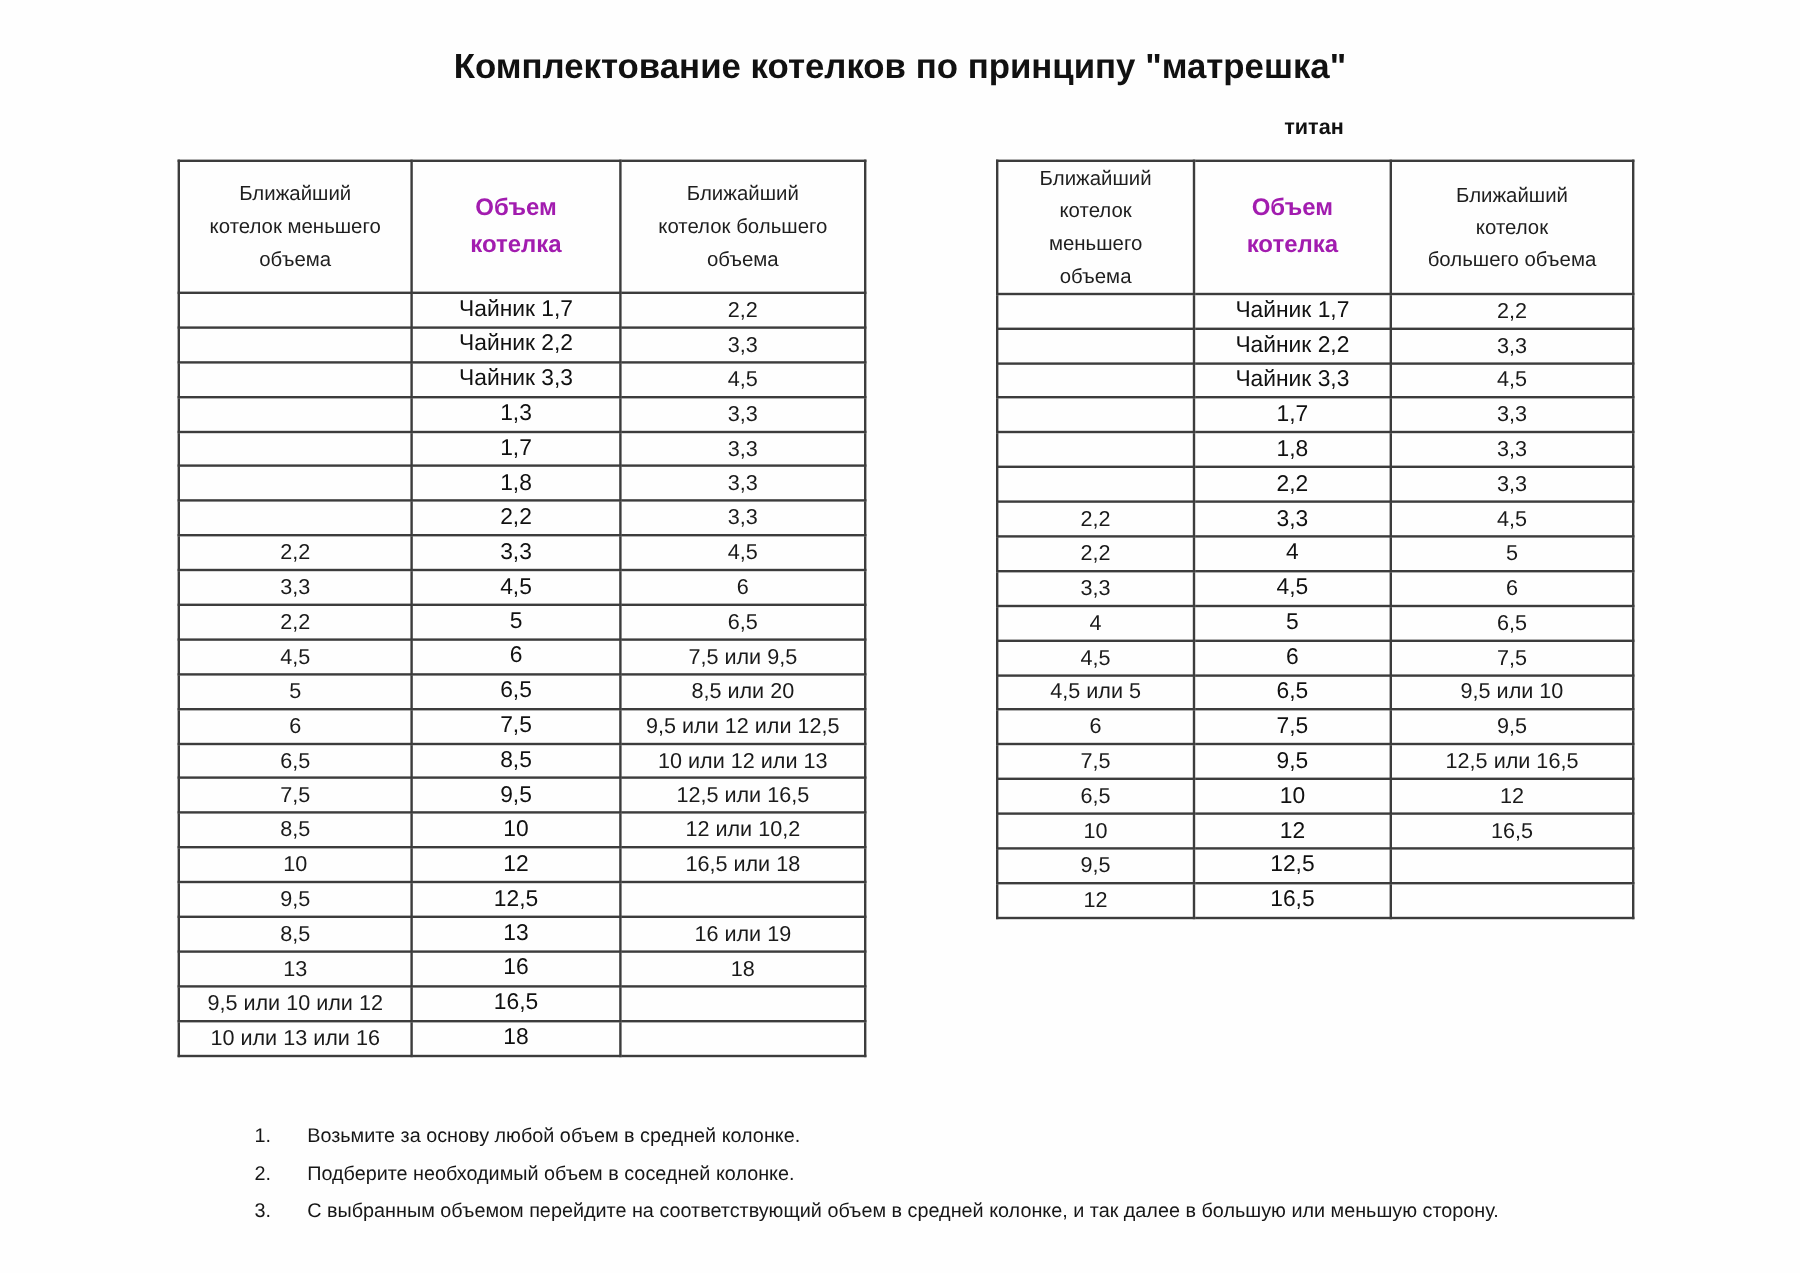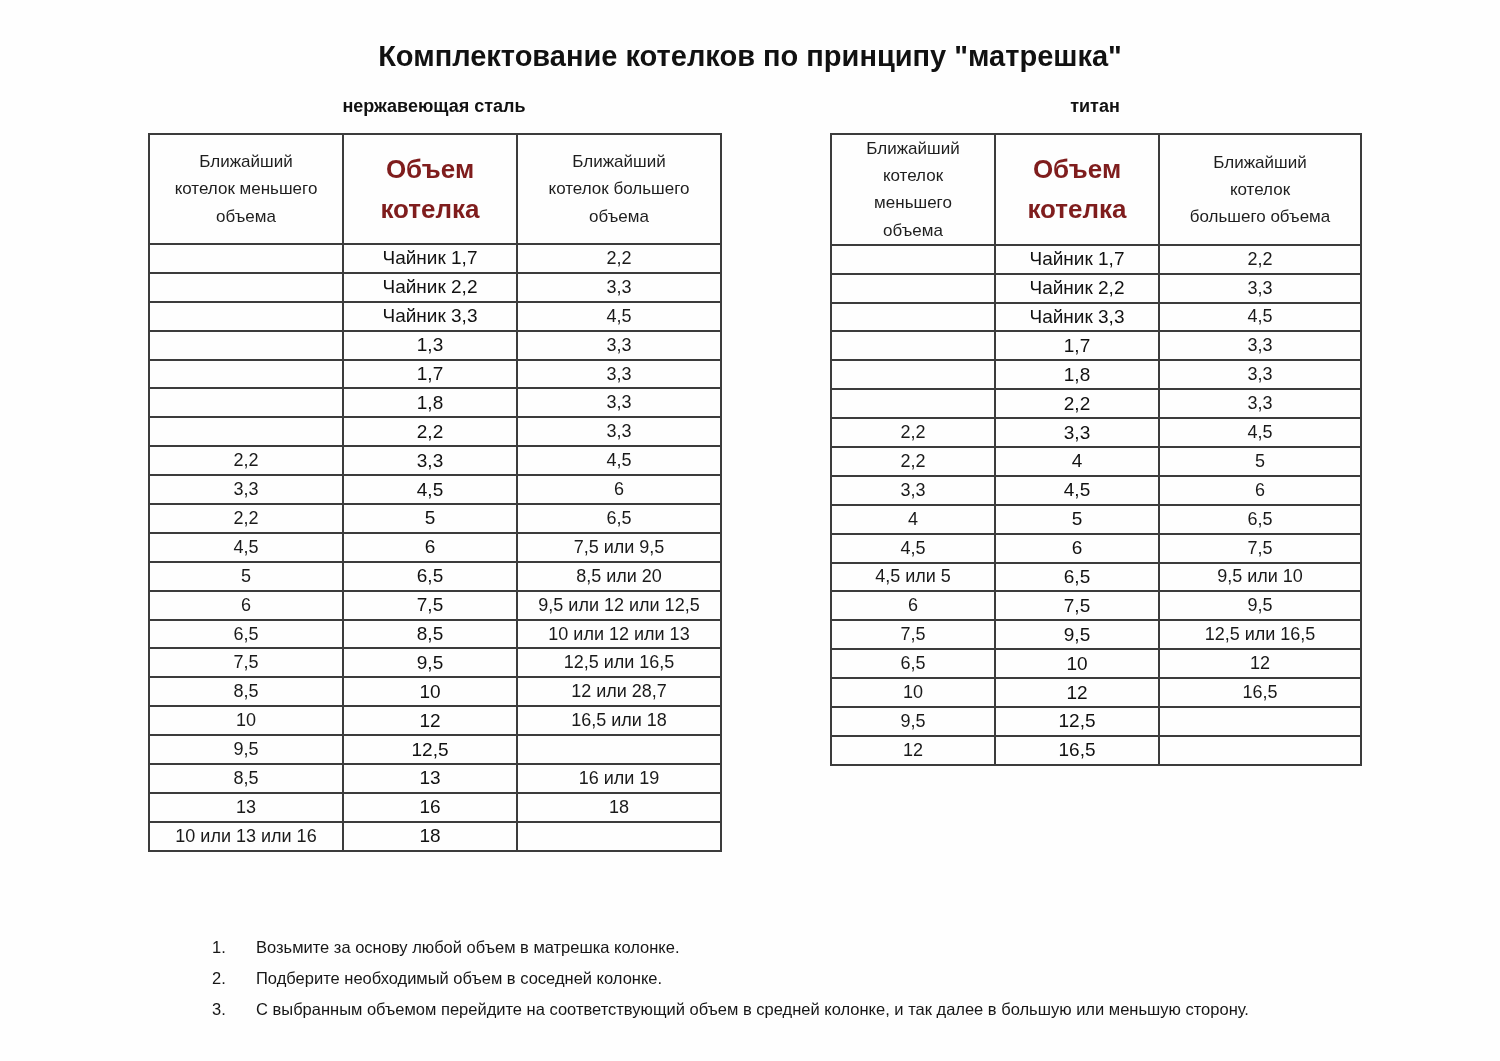--- a/index.html
+++ b/index.html
@@ -37,38 +37,37 @@
     border: 2px solid #3c3c3c;
     text-align: center; vertical-align: middle;
     padding: 0 2px; overflow: hidden;
   }
   th {
     height: 110px;
     font-weight: normal; font-size: 17px; line-height: 1.6;
     white-space: pre-line; color: #1e1e1e;
   }
   th.vol {
-    font-size: 26px; font-weight: bold; line-height: 1.55; color: #7f1d1d; margin-top: 20px;
+    font-size: 20px; font-weight: bold; line-height: 1.55; color: #a21caf; margin-top: 20px;
   }
   td { height: 28.9px; font-size: 18px; white-space: nowrap; }
   td.vol { font-size: 19px; font-weight: normal; color: #111; }
 
   .notes { position: absolute; left: 212px; top: 938px; }
   .note { display: flex; margin-bottom: 12px; font-size: 16.5px; color: #161616; }
   .note-num { width: 44px; flex: 0 0 44px; }
   .note-text { white-space: nowrap; }
 </style>
 </head>
 <body>
 
 <div class="page">
 
   <h1 class="title">Комплектование котелков по принципу "матрешка"</h1>
 
-  <div class="subtitle steel">нержавеющая сталь</div>
   <div class="subtitle titan">титан</div>
 
   <table class="volume-table steel">
     <colgroup>
       <col style="width:194px">
       <col style="width:174px">
       <col style="width:204px">
     </colgroup>
     <thead>
       <tr>
@@ -154,41 +153,46 @@
           <td class="side">10 или 12 или 13</td>
         </tr>
         <tr>
           <td class="side">7,5</td>
           <td class="vol">9,5</td>
           <td class="side">12,5 или 16,5</td>
         </tr>
         <tr>
           <td class="side">8,5</td>
           <td class="vol">10</td>
-          <td class="side">12 или 28,7</td>
+          <td class="side">12 или 10,2</td>
         </tr>
         <tr>
           <td class="side">10</td>
           <td class="vol">12</td>
           <td class="side">16,5 или 18</td>
         </tr>
         <tr>
           <td class="side">9,5</td>
           <td class="vol">12,5</td>
           <td class="side"></td>
         </tr>
         <tr>
           <td class="side">8,5</td>
           <td class="vol">13</td>
           <td class="side">16 или 19</td>
         </tr>
         <tr>
           <td class="side">13</td>
           <td class="vol">16</td>
           <td class="side">18</td>
+        </tr>
+        <tr>
+          <td class="side">9,5 или 10 или 12</td>
+          <td class="vol">16,5</td>
+          <td class="side"></td>
         </tr>
         <tr>
           <td class="side">10 или 13 или 16</td>
           <td class="vol">18</td>
           <td class="side"></td>
         </tr>
       </tbody>
   </table>
 
   <table class="volume-table titan">
@@ -300,21 +304,21 @@
           <td class="side">12</td>
           <td class="vol">16,5</td>
           <td class="side"></td>
         </tr>
       </tbody>
   </table>
 
   <div class="notes">
     <div class="note">
       <span class="note-num">1.</span>
-      <span class="note-text">Возьмите за основу любой объем в матрешка колонке.</span>
+      <span class="note-text">Возьмите за основу любой объем в средней колонке.</span>
     </div>
     <div class="note">
       <span class="note-num">2.</span>
       <span class="note-text">Подберите необходимый объем в соседней колонке.</span>
     </div>
     <div class="note">
       <span class="note-num">3.</span>
       <span class="note-text">С выбранным объемом перейдите на соответствующий объем в средней колонке, и так далее в большую или меньшую сторону.</span>
     </div>
   </div>

